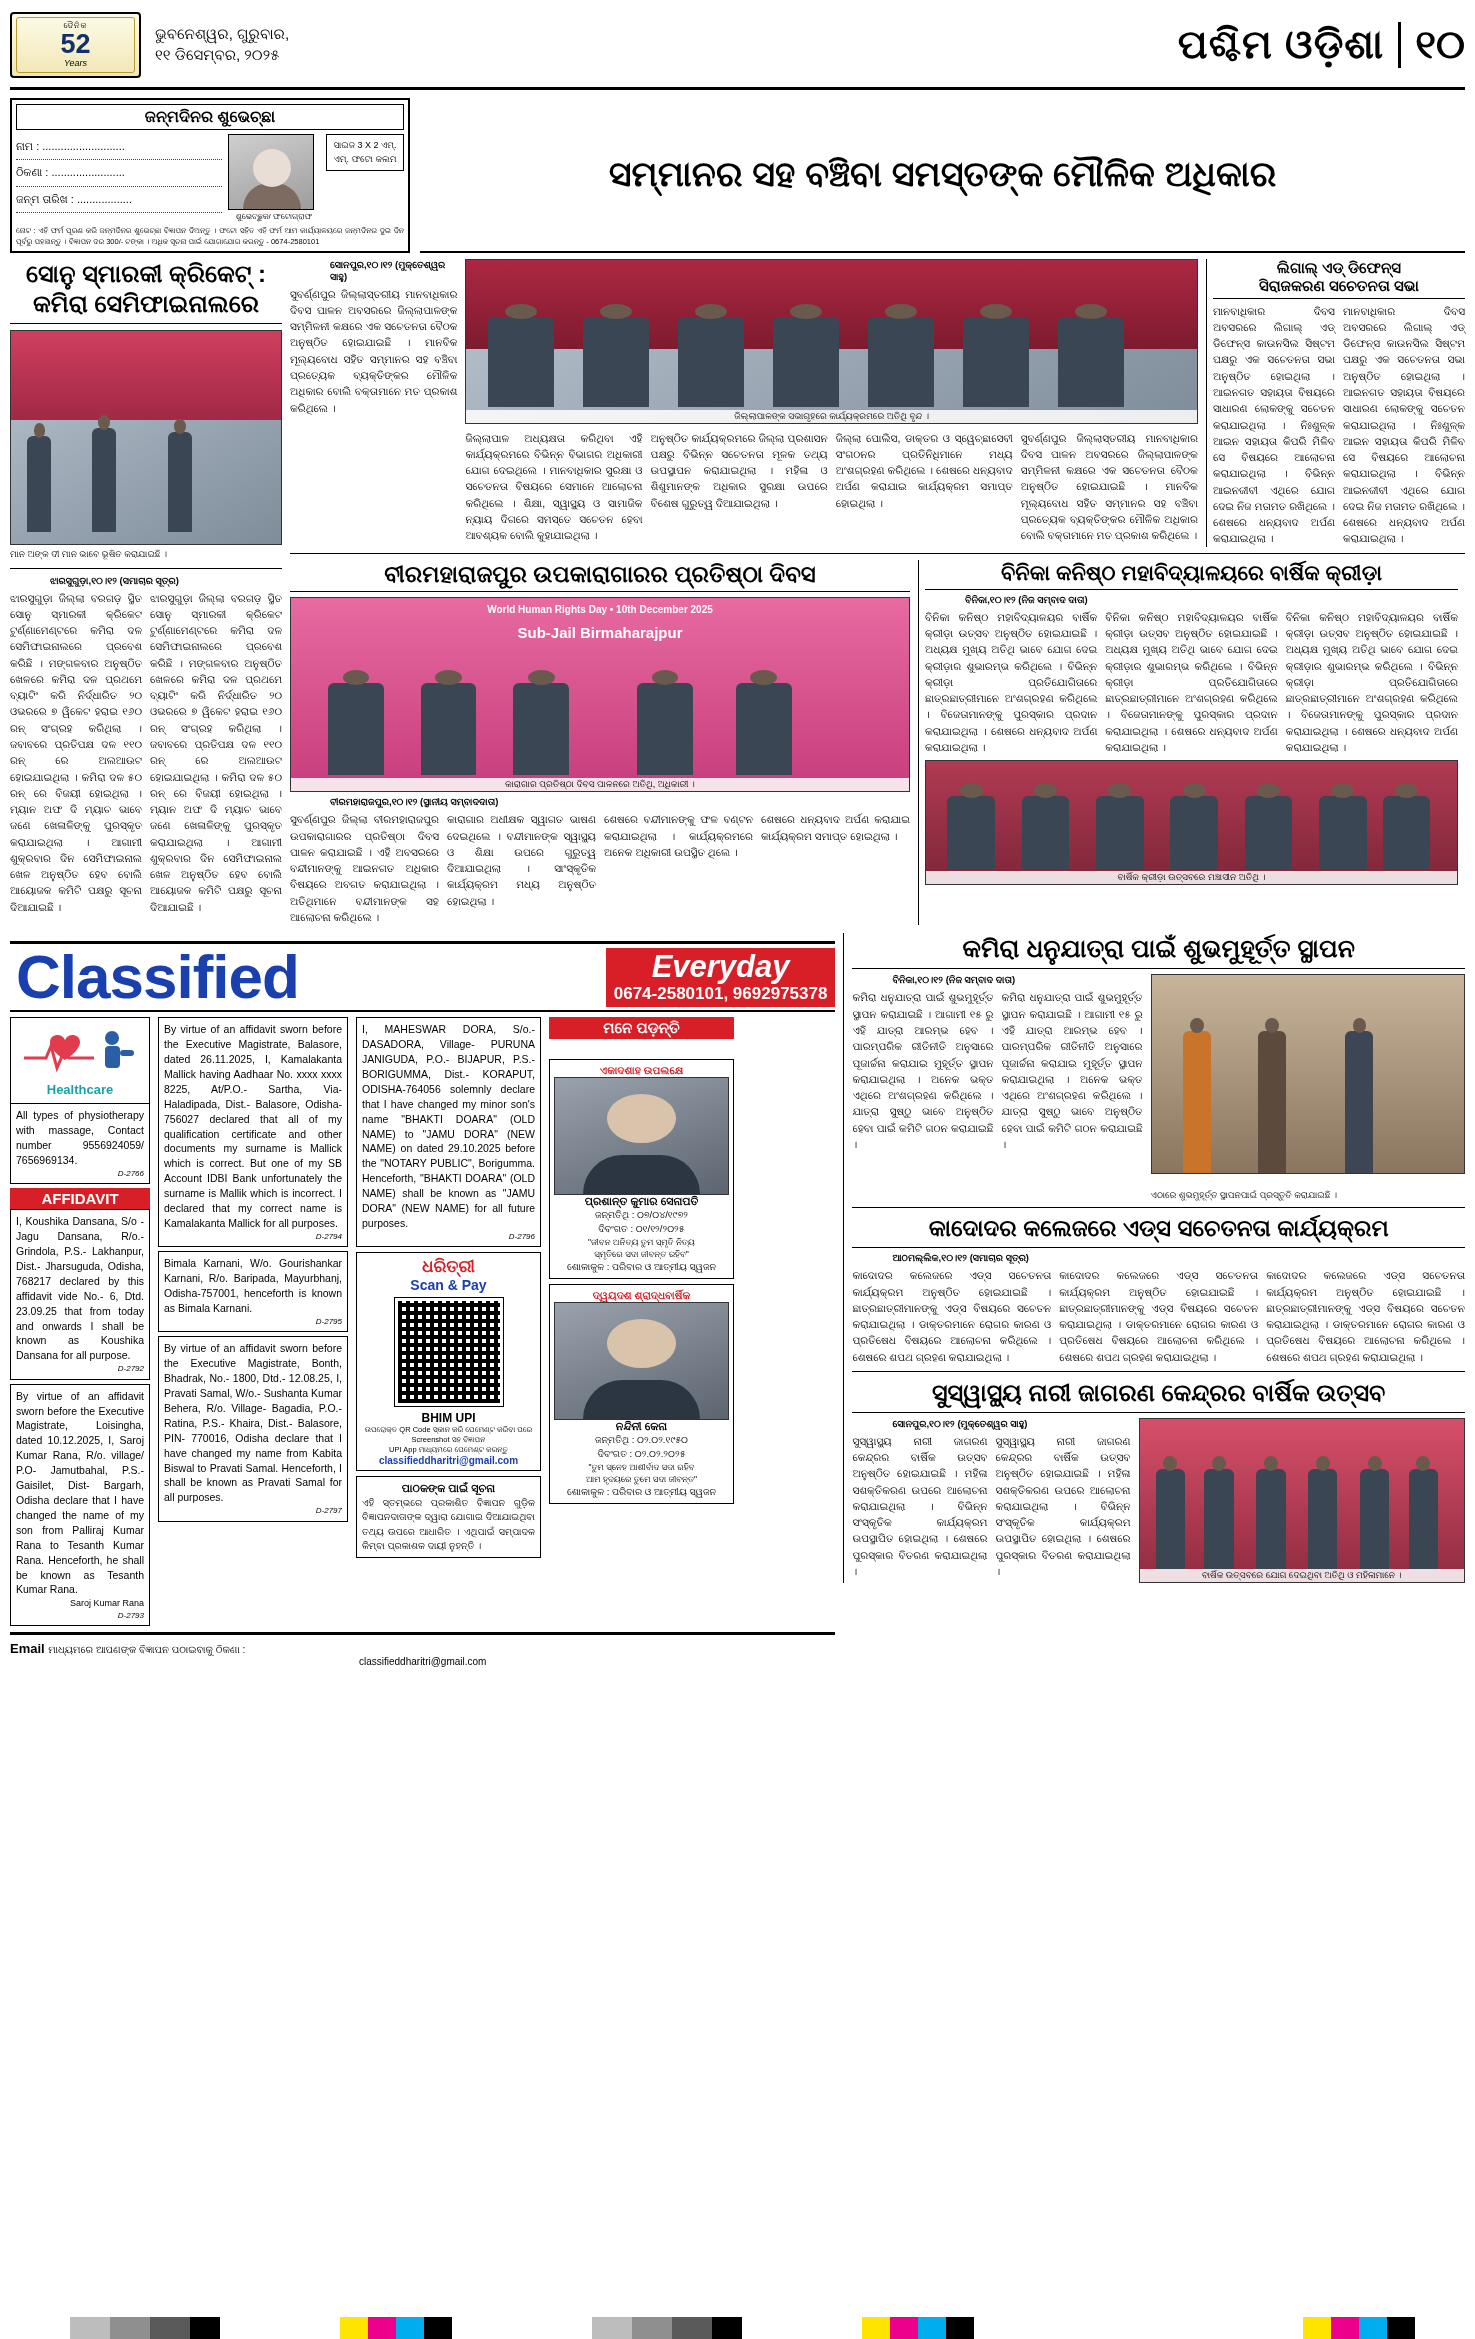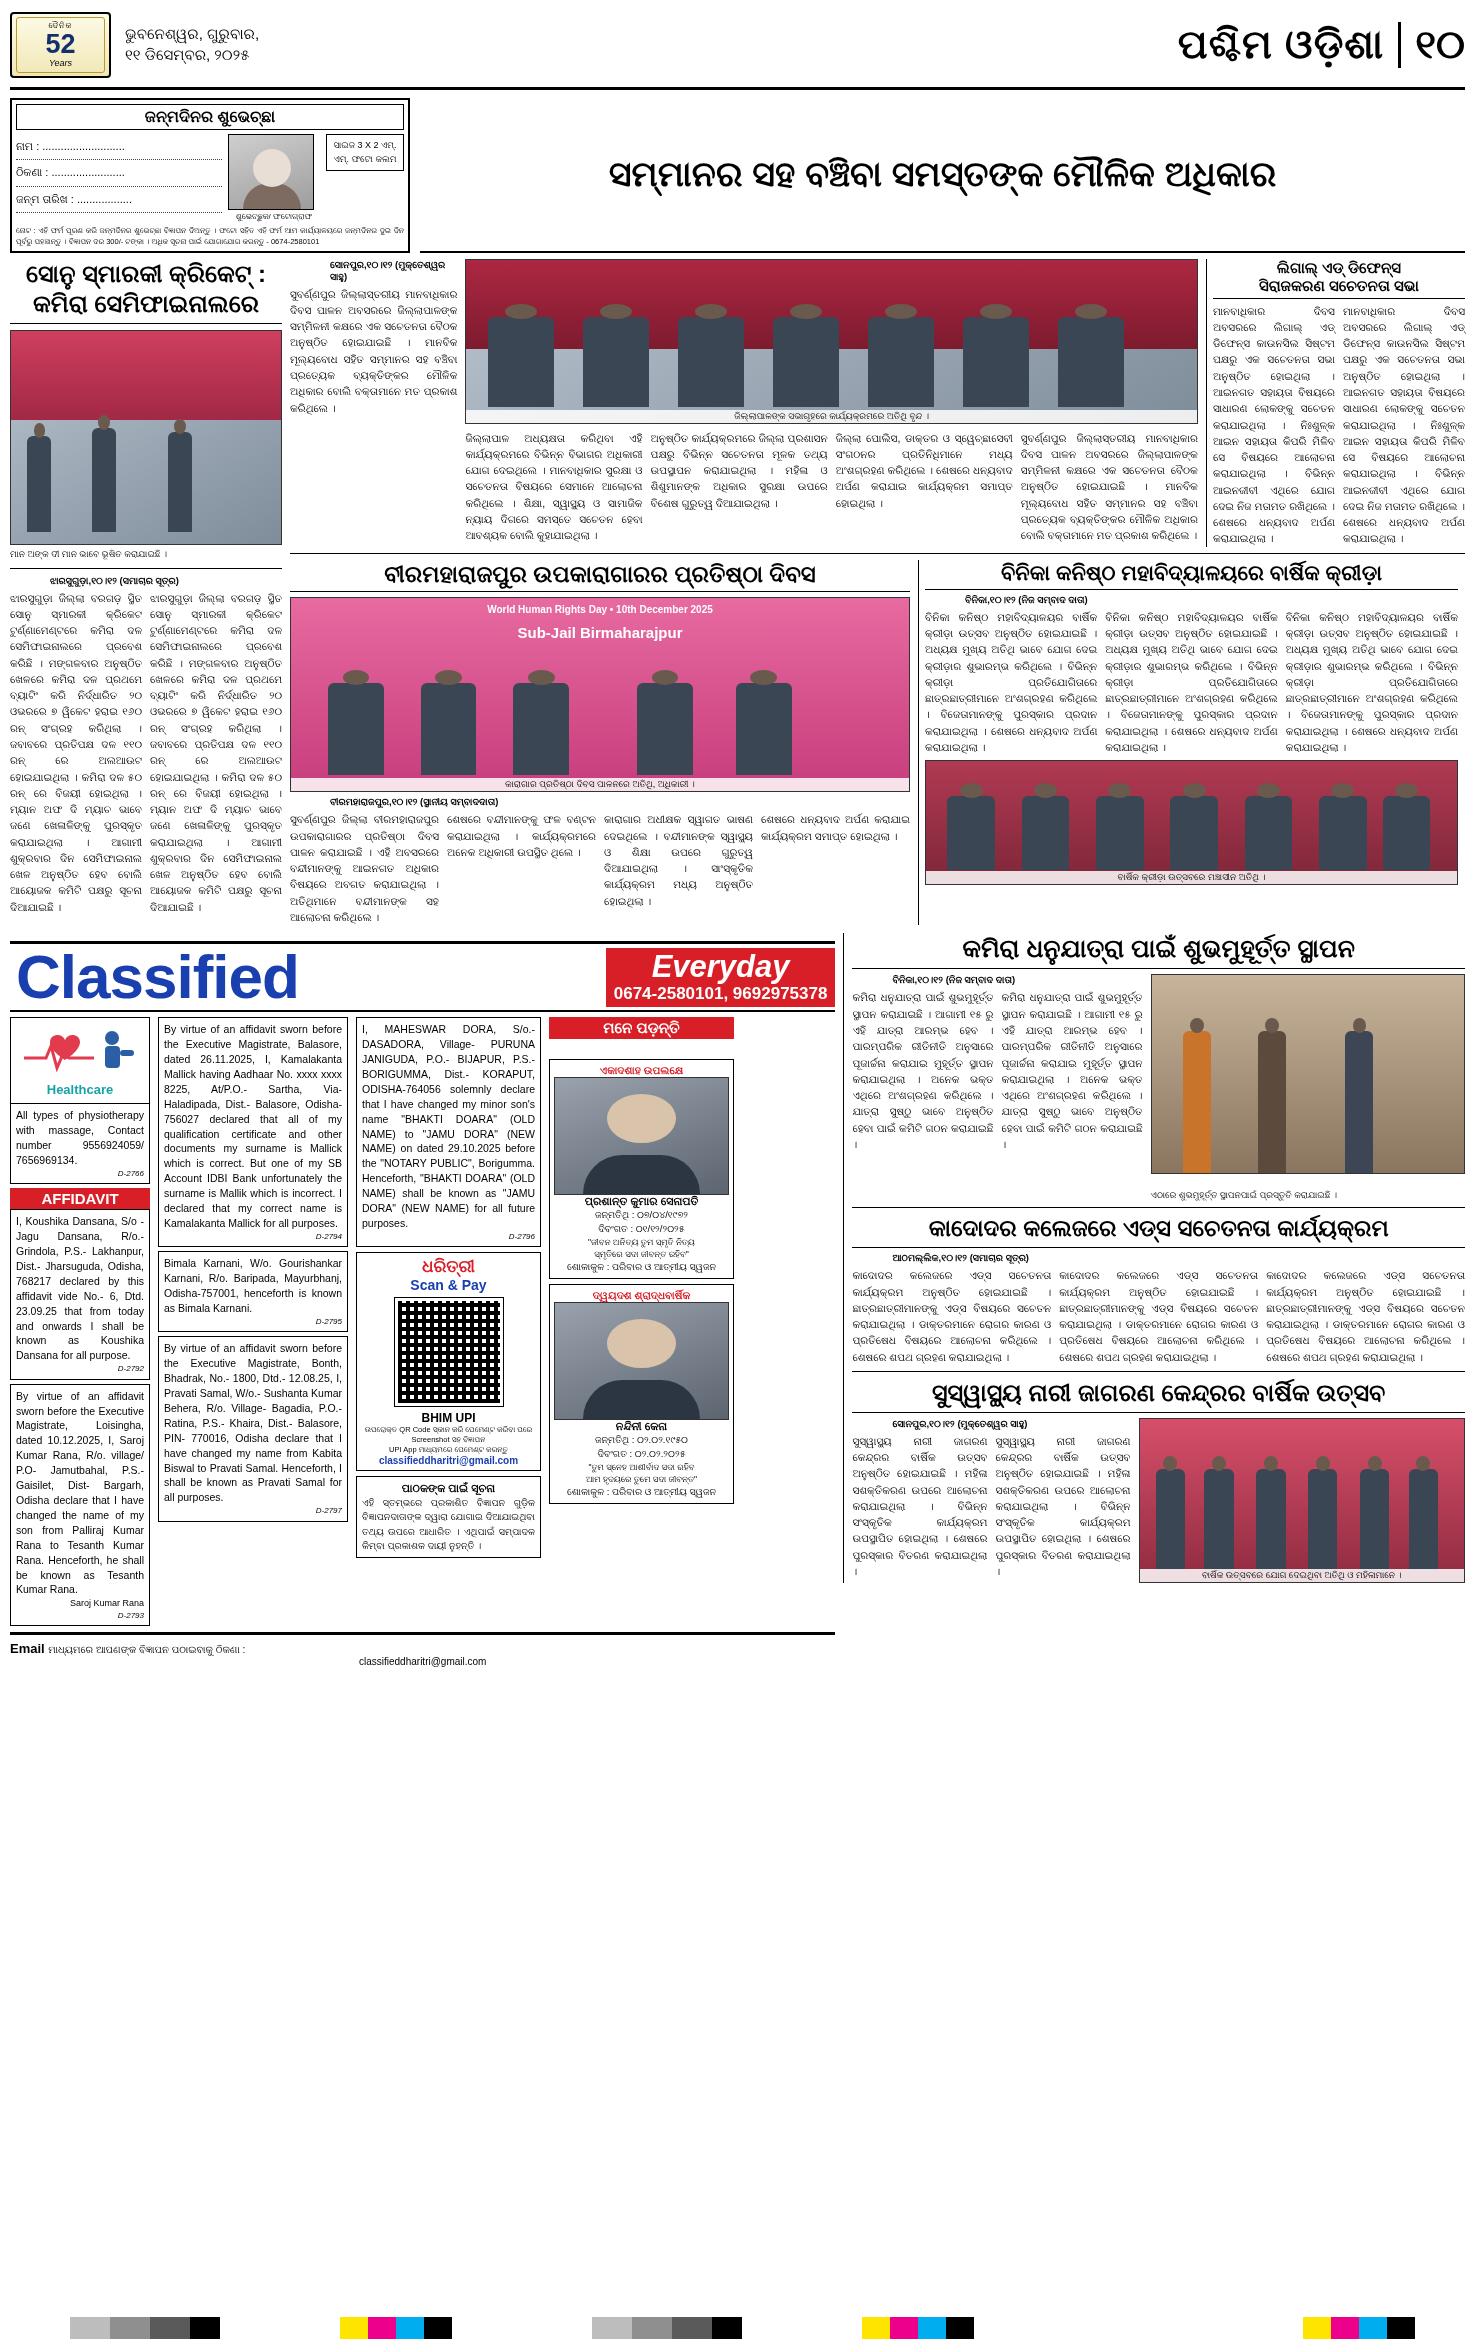--- a/index.html
+++ b/index.html
@@ -10,21 +10,21 @@
     font-family:"Liberation Sans", sans-serif;
     color:#000;
     position:relative;
     overflow:hidden;
   }
   .page { position:relative; width:1475px; height:2339px; padding:8px 10px; }
 
   
   .masthead { display:flex; align-items:center; border-bottom:3px solid #000; padding-bottom:6px; height:82px; }
   .logo-badge {
-    width:101px; height:66px; border:2px solid #000; border-radius:4px;
+    width:131px; height:66px; border:2px solid #000; border-radius:4px;
     background:linear-gradient(#fdfbe8,#f1e7b5);
     display:flex; flex-direction:column; align-items:center; justify-content:center;
     position:relative; flex:0 0 auto;
   }
   .logo-badge .lb-top { font-size:8px; letter-spacing:1px; }
   .logo-badge .lb-num { font-size:27px; font-weight:bold; line-height:1; color:#12306b; }
   .logo-badge .lb-years { font-size:9px; font-style:italic; }
   .logo-badge .lb-wreath {
     position:absolute; left:4px; right:4px; top:3px; bottom:3px;
     border:1px solid #b99a2e; border-radius:3px; pointer-events:none;
@@ -261,22 +261,22 @@
                 <i style="left:21%"></i>
                 <i style="left:36%"></i>
                 <i style="left:56%"></i>
                 <i style="left:72%"></i>
             </div>
             <div class="cap">କାରାଗାର ପ୍ରତିଷ୍ଠା ଦିବସ ପାଳନରେ ଅତିଥି, ଅଧିକାରୀ ।</div>
           </div>
           <div class="dateline" style="margin-top:4px">ବୀରମହାରାଜପୁର,୧୦।୧୨ (ସ୍ଥାନୀୟ ସମ୍ବାଦଦାତା)</div>
           <div class="flexcols">
             <div class="col-text" style="width:25%">ସୁବର୍ଣ୍ଣପୁର ଜିଲ୍ଲା ବୀରମହାରାଜପୁର ଉପକାରାଗାରର ପ୍ରତିଷ୍ଠା ଦିବସ ପାଳନ କରାଯାଇଛି । ଏହି ଅବସରରେ ବନ୍ଦୀମାନଙ୍କୁ ଆଇନଗତ ଅଧିକାର ବିଷୟରେ ଅବଗତ କରାଯାଇଥିଲା । ଅତିଥିମାନେ ବନ୍ଦୀମାନଙ୍କ ସହ ଆଲୋଚନା କରିଥିଲେ ।</div>
+            <div class="col-text" style="width:25%">କାରାଗାର ଅଧୀକ୍ଷକ ସ୍ୱାଗତ ଭାଷଣ ଦେଇଥିଲେ । ବନ୍ଦୀମାନଙ୍କ ସ୍ୱାସ୍ଥ୍ୟ ଓ ଶିକ୍ଷା ଉପରେ ଗୁରୁତ୍ୱ ଦିଆଯାଇଥିଲା । ସାଂସ୍କୃତିକ କାର୍ଯ୍ୟକ୍ରମ ମଧ୍ୟ ଅନୁଷ୍ଠିତ ହୋଇଥିଲା ।</div>
             <div class="col-text" style="width:25%">ଶେଷରେ ବନ୍ଦୀମାନଙ୍କୁ ଫଳ ବଣ୍ଟନ କରାଯାଇଥିଲା । କାର୍ଯ୍ୟକ୍ରମରେ ଅନେକ ଅଧିକାରୀ ଉପସ୍ଥିତ ଥିଲେ ।</div>
-            <div class="col-text" style="width:25%">କାରାଗାର ଅଧୀକ୍ଷକ ସ୍ୱାଗତ ଭାଷଣ ଦେଇଥିଲେ । ବନ୍ଦୀମାନଙ୍କ ସ୍ୱାସ୍ଥ୍ୟ ଓ ଶିକ୍ଷା ଉପରେ ଗୁରୁତ୍ୱ ଦିଆଯାଇଥିଲା । ସାଂସ୍କୃତିକ କାର୍ଯ୍ୟକ୍ରମ ମଧ୍ୟ ଅନୁଷ୍ଠିତ ହୋଇଥିଲା ।</div>
             <div class="col-text" style="width:25%">ଶେଷରେ ଧନ୍ୟବାଦ ଅର୍ପଣ କରାଯାଇ କାର୍ଯ୍ୟକ୍ରମ ସମାପ୍ତ ହୋଇଥିଲା ।</div>
           </div>
         </div>
 
         <div style="width:540px;border-left:1px solid #000;padding-left:6px">
           <div class="sub-headline" style="font-size:21px;border-bottom:1px solid #000;padding-bottom:3px">ବିନିକା କନିଷ୍ଠ ମହାବିଦ୍ୟାଳୟରେ ବାର୍ଷିକ କ୍ରୀଡ଼ା</div>
           <div class="dateline" style="margin-top:4px">ବିନିକା,୧୦।୧୨ (ନିଜ ସମ୍ବାଦ ଦାତା)</div>
           <div class="flexcols">
             <div class="col-text" style="width:33%">ବିନିକା କନିଷ୍ଠ ମହାବିଦ୍ୟାଳୟର ବାର୍ଷିକ କ୍ରୀଡ଼ା ଉତ୍ସବ ଅନୁଷ୍ଠିତ ହୋଇଯାଇଛି । ଅଧ୍ୟକ୍ଷ ମୁଖ୍ୟ ଅତିଥି ଭାବେ ଯୋଗ ଦେଇ କ୍ରୀଡ଼ାର ଶୁଭାରମ୍ଭ କରିଥିଲେ । ବିଭିନ୍ନ କ୍ରୀଡ଼ା ପ୍ରତିଯୋଗିତାରେ ଛାତ୍ରଛାତ୍ରୀମାନେ ଅଂଶଗ୍ରହଣ କରିଥିଲେ । ବିଜେତାମାନଙ୍କୁ ପୁରସ୍କାର ପ୍ରଦାନ କରାଯାଇଥିଲା । ଶେଷରେ ଧନ୍ୟବାଦ ଅର୍ପଣ କରାଯାଇଥିଲା ।</div>
             <div class="col-text" style="width:33%">ବିନିକା କନିଷ୍ଠ ମହାବିଦ୍ୟାଳୟର ବାର୍ଷିକ କ୍ରୀଡ଼ା ଉତ୍ସବ ଅନୁଷ୍ଠିତ ହୋଇଯାଇଛି । ଅଧ୍ୟକ୍ଷ ମୁଖ୍ୟ ଅତିଥି ଭାବେ ଯୋଗ ଦେଇ କ୍ରୀଡ଼ାର ଶୁଭାରମ୍ଭ କରିଥିଲେ । ବିଭିନ୍ନ କ୍ରୀଡ଼ା ପ୍ରତିଯୋଗିତାରେ ଛାତ୍ରଛାତ୍ରୀମାନେ ଅଂଶଗ୍ରହଣ କରିଥିଲେ । ବିଜେତାମାନଙ୍କୁ ପୁରସ୍କାର ପ୍ରଦାନ କରାଯାଇଥିଲା । ଶେଷରେ ଧନ୍ୟବାଦ ଅର୍ପଣ କରାଯାଇଥିଲା ।</div>

